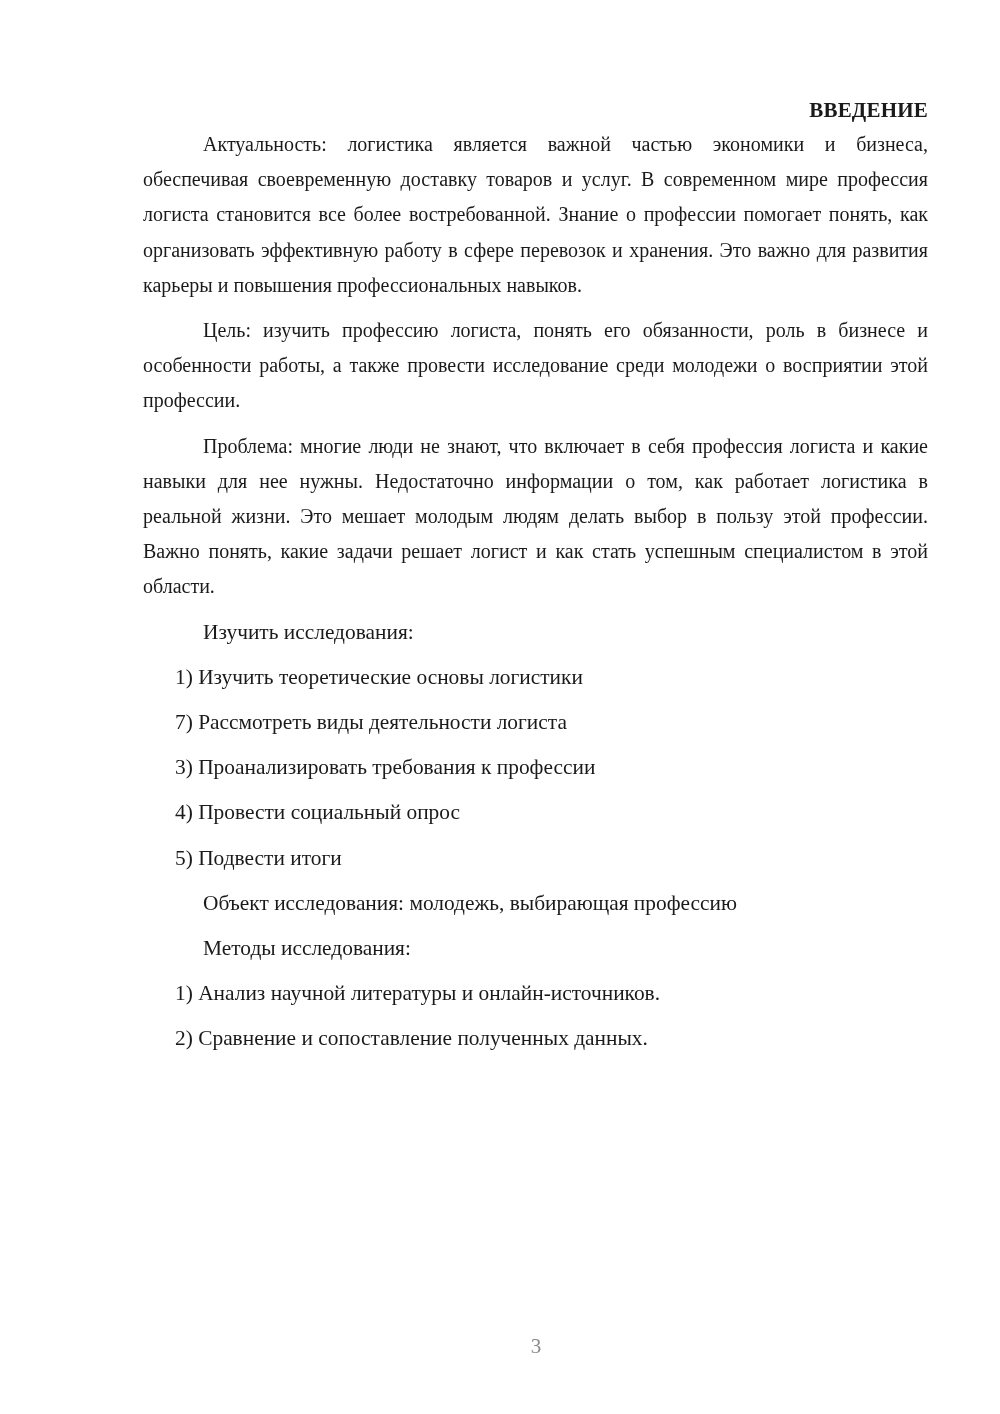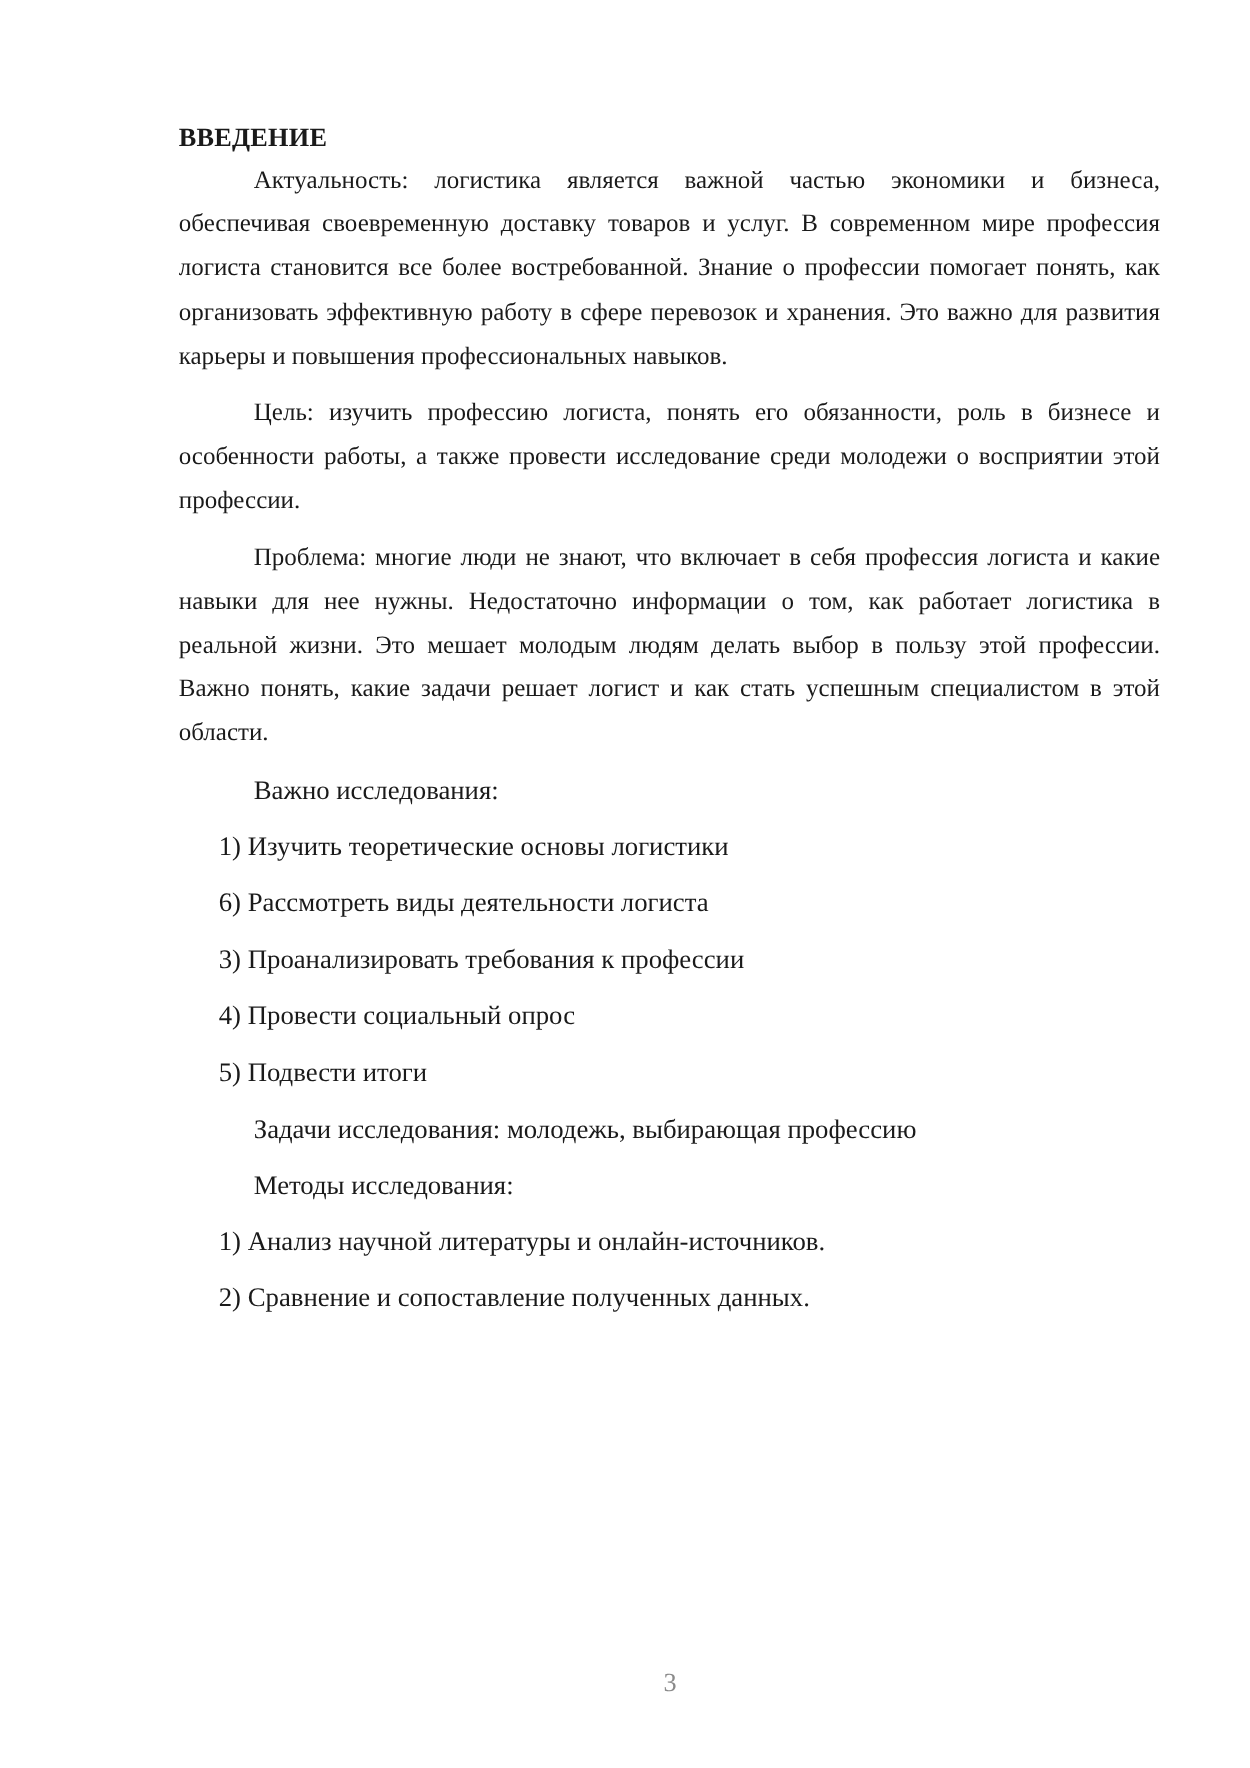--- a/index.html
+++ b/index.html
@@ -15,21 +15,21 @@
       font-family: "Liberation Serif", "DejaVu Serif", serif;
       color: #1a1a1a;
     }
     .page {
       position: absolute;
       left: 143px;
       top: 93px;
       width: 785px;
     }
     .title {
-      text-align: left;
+      text-align: right;
       font-weight: bold;
       font-size: 21px;
       line-height: 35px;
       margin: 0 0 -1px 0;
       letter-spacing: 0.2px;
     }
     .para {
       font-size: 20px;
       line-height: 35.2px;
       text-align: justify;
@@ -57,30 +57,30 @@
 </head>
 <body>
 
 <div class="page">
   <div class="title">ВВЕДЕНИЕ</div>
 
   <p class="para">Актуальность: логистика является важной частью экономики и бизнеса, обеспечивая своевременную доставку товаров и услуг. В современном мире профессия логиста становится все более востребованной. Знание о профессии помогает понять, как организовать эффективную работу в сфере перевозок и хранения. Это важно для развития карьеры и повышения профессиональных навыков.</p>
   <p class="para">Цель: изучить профессию логиста, понять его обязанности, роль в бизнесе и особенности работы, а также провести исследование среди молодежи о восприятии этой профессии.</p>
   <p class="para">Проблема: многие люди не знают, что включает в себя профессия логиста и какие навыки для нее нужны. Недостаточно информации о том, как работает логистика в реальной жизни. Это мешает молодым людям делать выбор в пользу этой профессии. Важно понять, какие задачи решает логист и как стать успешным специалистом в этой области.</p>
 
-  <div class="line indent">Важно исследования:</div>
+  <div class="line indent">Изучить исследования:</div>
   <div>
     <div class="line item">1) Изучить теоретические основы логистики</div>
-    <div class="line item">6) Рассмотреть виды деятельности логиста</div>
+    <div class="line item">7) Рассмотреть виды деятельности логиста</div>
     <div class="line item">3) Проанализировать требования к профессии</div>
     <div class="line item">4) Провести социальный опрос</div>
     <div class="line item">5) Подвести итоги</div>
   </div>
 
-  <div class="line indent">Задачи исследования: молодежь, выбирающая профессию</div>
+  <div class="line indent">Объект исследования: молодежь, выбирающая профессию</div>
 
 
   <div class="line indent">Методы исследования:</div>
   <div>
     <div class="line item">1) Анализ научной литературы и онлайн-источников.</div>
     <div class="line item">2) Сравнение и сопоставление полученных данных.</div>
   </div>
 </div>
 
 <div class="page-number">3</div>

